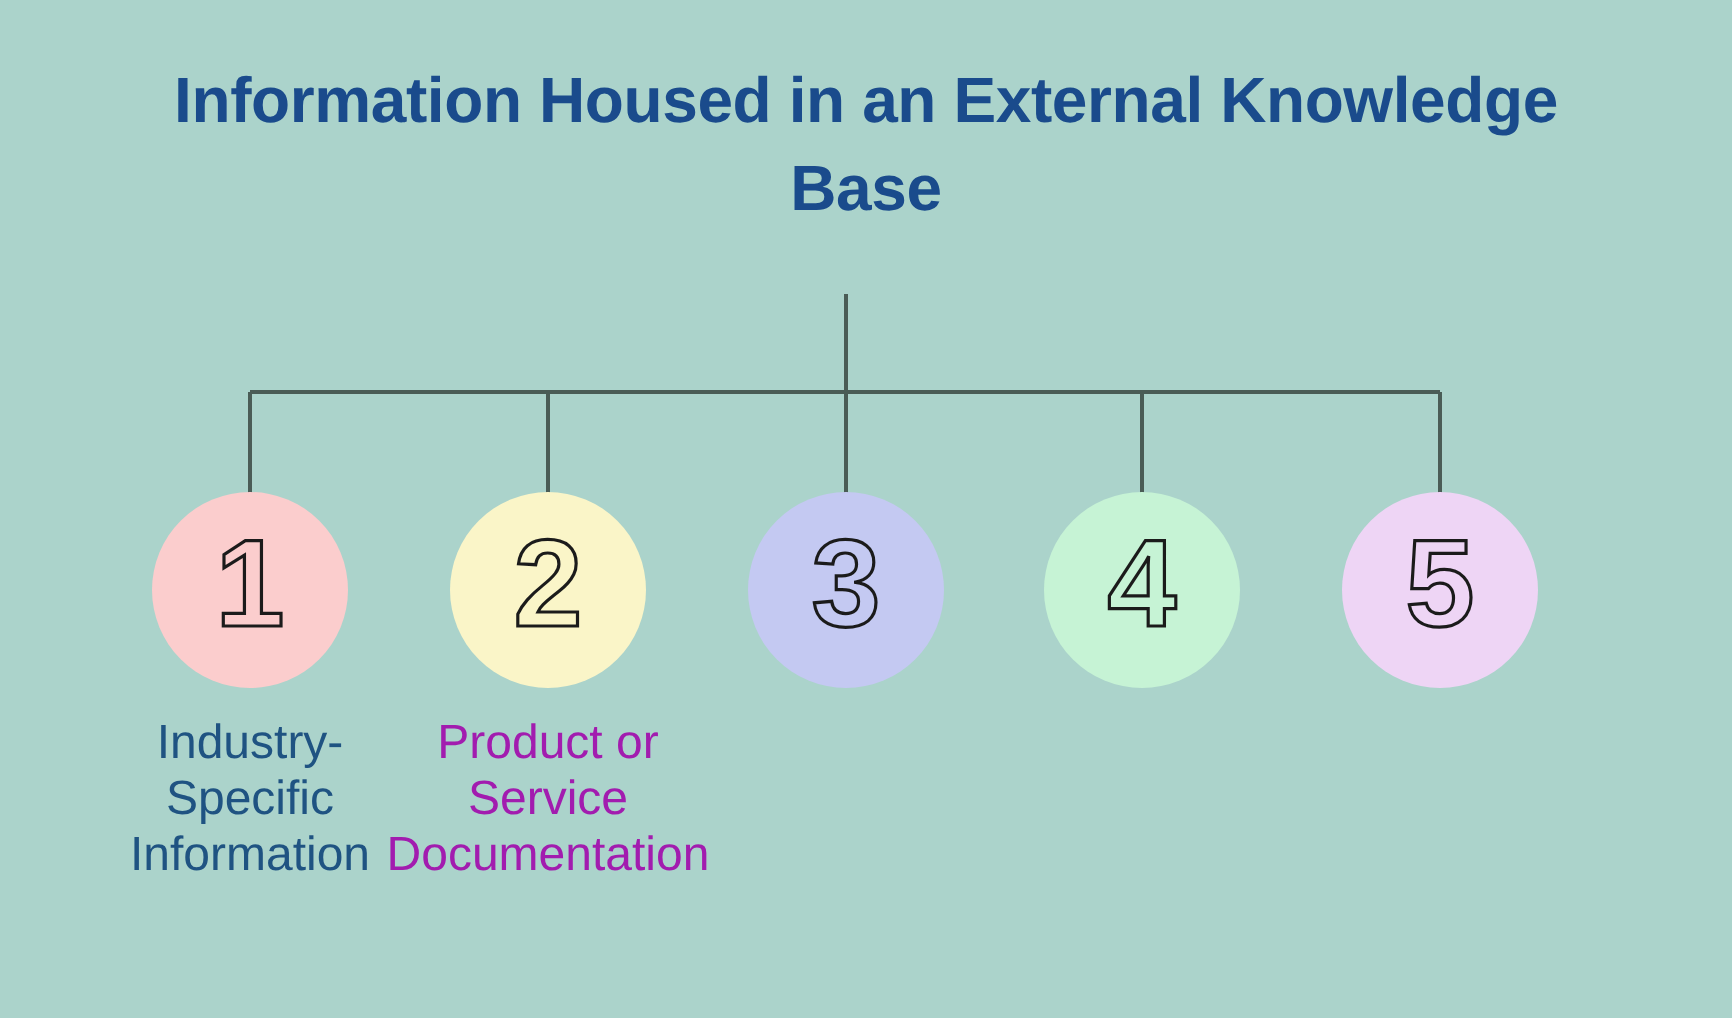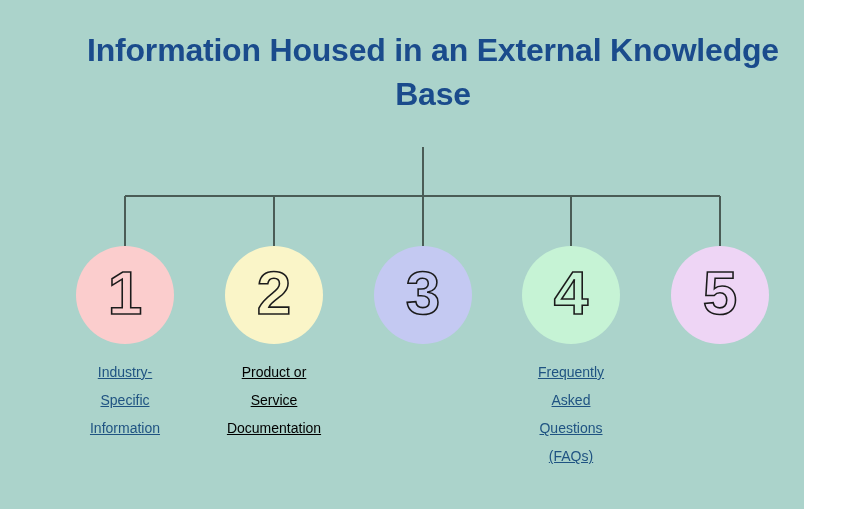--- a/index.html
+++ b/index.html
@@ -7,21 +7,21 @@
     padding: 0;
   }
   body {
     width: 866px;
     height: 509px;
     overflow: hidden;
     font-family: "Liberation Sans", sans-serif;
   }
   #infographic {
     position: relative;
-    width: 804px;
+    width: 866px;
     height: 509px;
     background: #abd3cb;
     overflow: hidden;
   }
 
   
   #title {
     position: absolute;
     left: 0;
     top: 28px;
@@ -78,26 +78,25 @@
     font-weight: bold;
     line-height: 1;
     color: transparent;
     -webkit-text-stroke: 1.6px #1b1b1b;
     letter-spacing: 0;
     user-select: none;
     transform: translateY(-2px);
   }
   .node-label {
     margin-top: 14px;
-    font-size: 14px;
+    font-size: 24px;
     line-height: 28px;
     color: #1f5382;
     font-weight: normal;
     white-space: pre-line;
-    text-decoration: underline;
   }
   .label-wide {
     width: 176px;
     margin-left: -13px;
   }
 </style>
 </head>
 <body>
 
 <div id="infographic">
@@ -123,37 +122,33 @@
           <span class="circle-number" style="-webkit-text-stroke-color: rgb(27, 27, 27);">1</span>
         </div>
         <div class="node-label" style="color: rgb(31, 83, 130);">Industry-
 Specific
 Information</div>
       </div>
       <div class="node" style="left: 274px;">
         <div class="circle" style="background: rgb(250, 245, 200);">
           <span class="circle-number" style="-webkit-text-stroke-color: rgb(27, 27, 27);">2</span>
         </div>
-        <div class="node-label label-wide" style="color: #000000;">Product or
+        <div class="node-label label-wide" style="color: #a21caf;">Product or
 Service
 Documentation</div>
       </div>
       <div class="node" style="left: 423px;">
         <div class="circle" style="background: rgb(196, 201, 242);">
           <span class="circle-number" style="-webkit-text-stroke-color: rgb(27, 27, 27);">3</span>
         </div>
       </div>
       <div class="node" style="left: 571px;">
         <div class="circle" style="background: rgb(198, 243, 213);">
           <span class="circle-number" style="-webkit-text-stroke-color: rgb(27, 27, 27);">4</span>
         </div>
-        <div class="node-label" style="color: rgb(31, 83, 130);">Frequently
-Asked
-Questions
-(FAQs)</div>
       </div>
       <div class="node" style="left: 720px;">
         <div class="circle" style="background: rgb(238, 213, 245);">
           <span class="circle-number" style="-webkit-text-stroke-color: rgb(27, 27, 27);">5</span>
         </div>
       </div>
     </div>
 
 </div>
 

